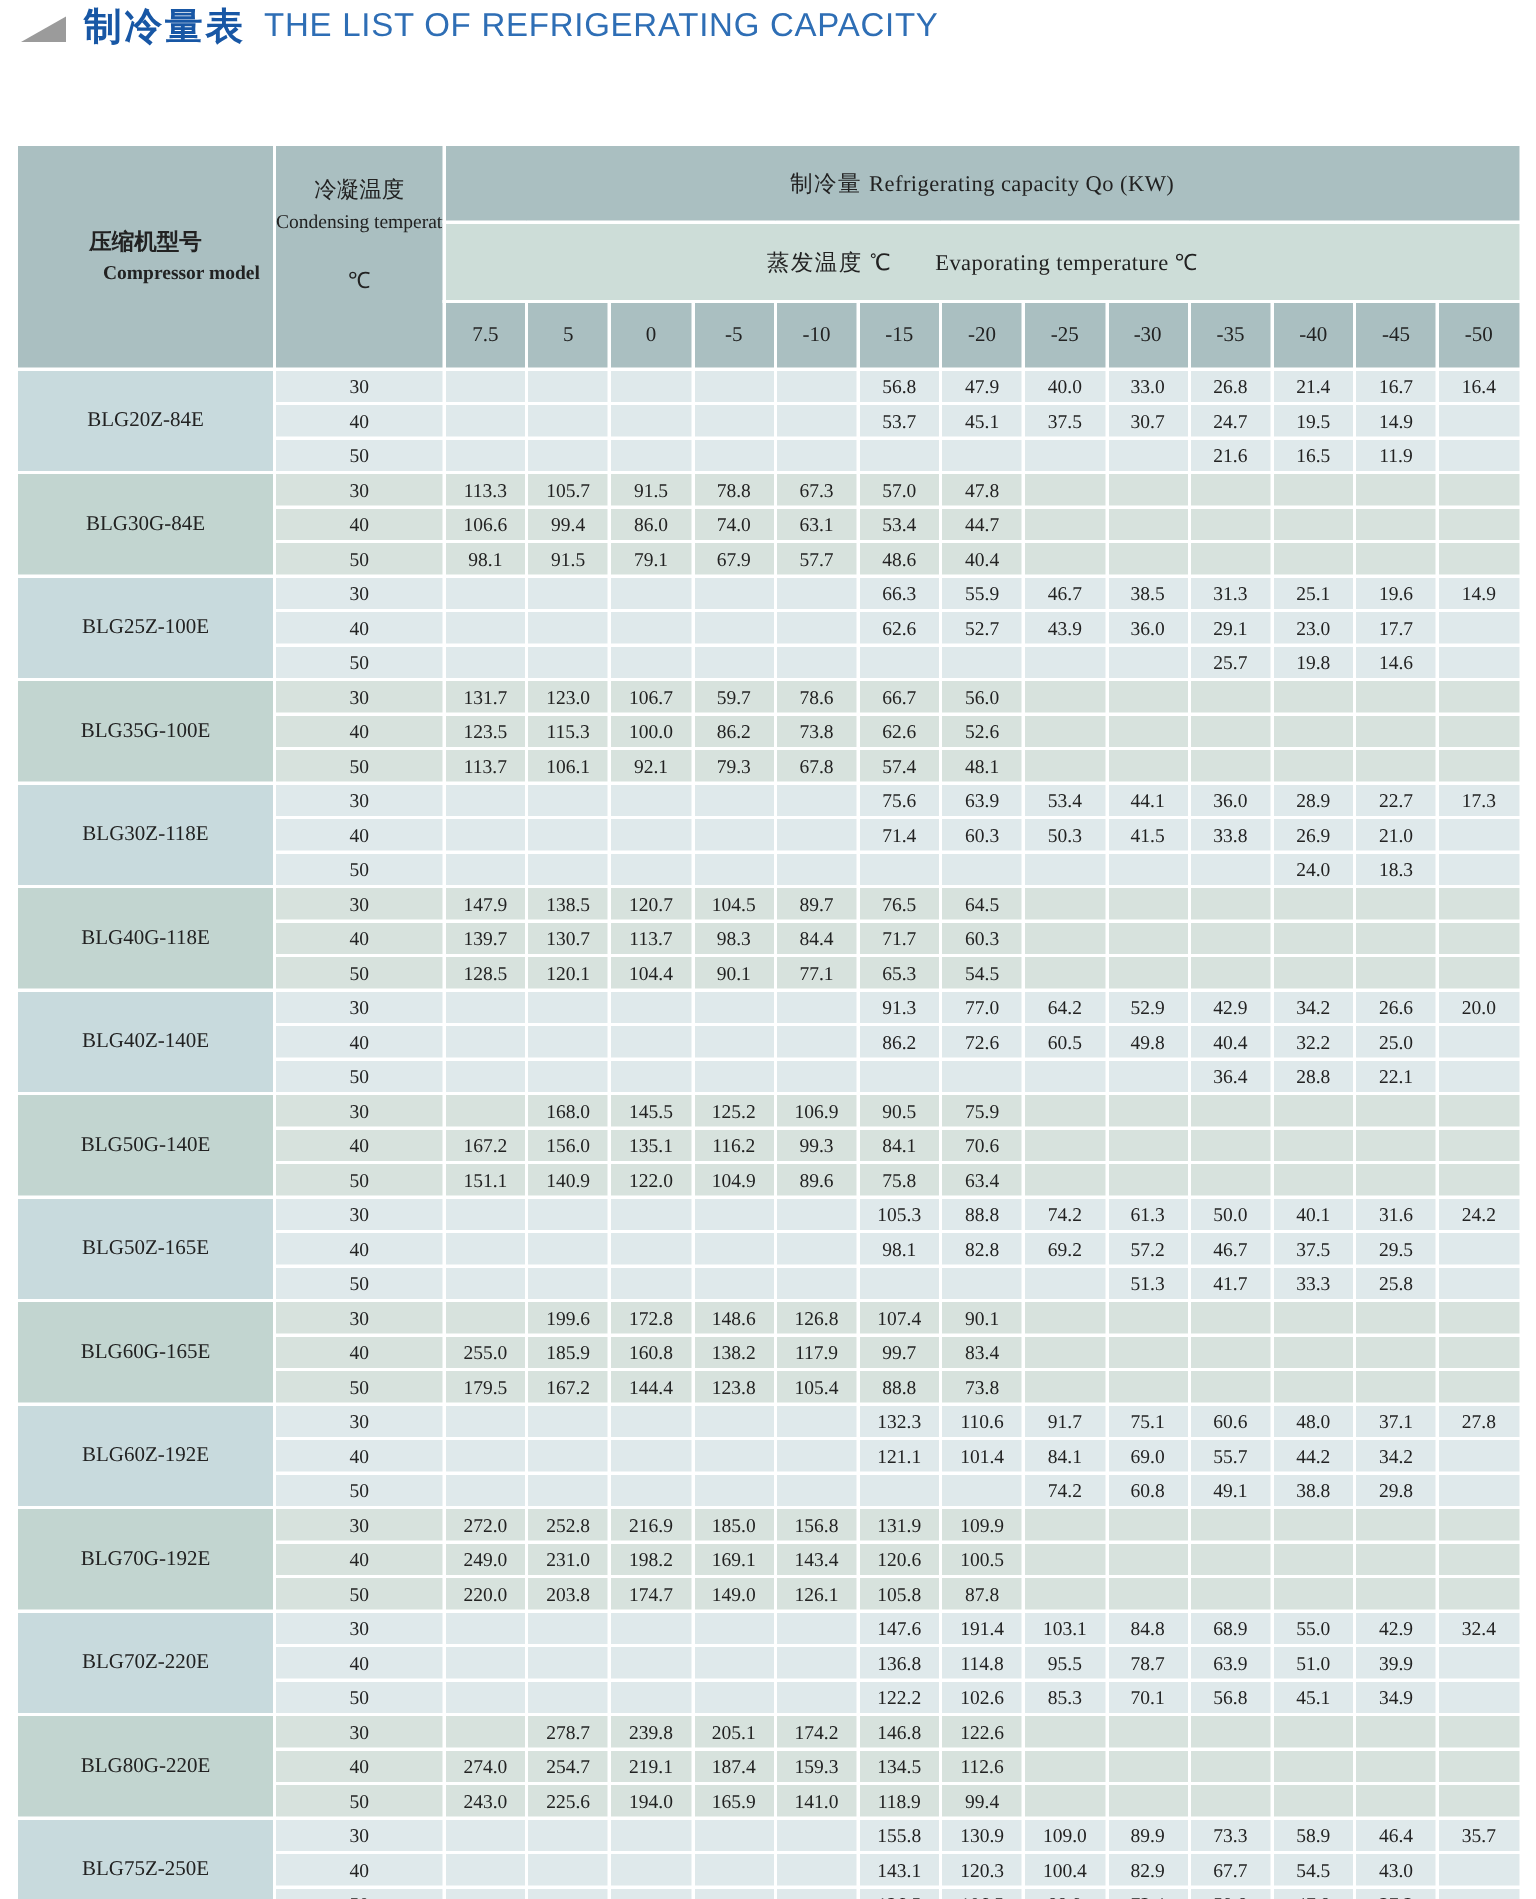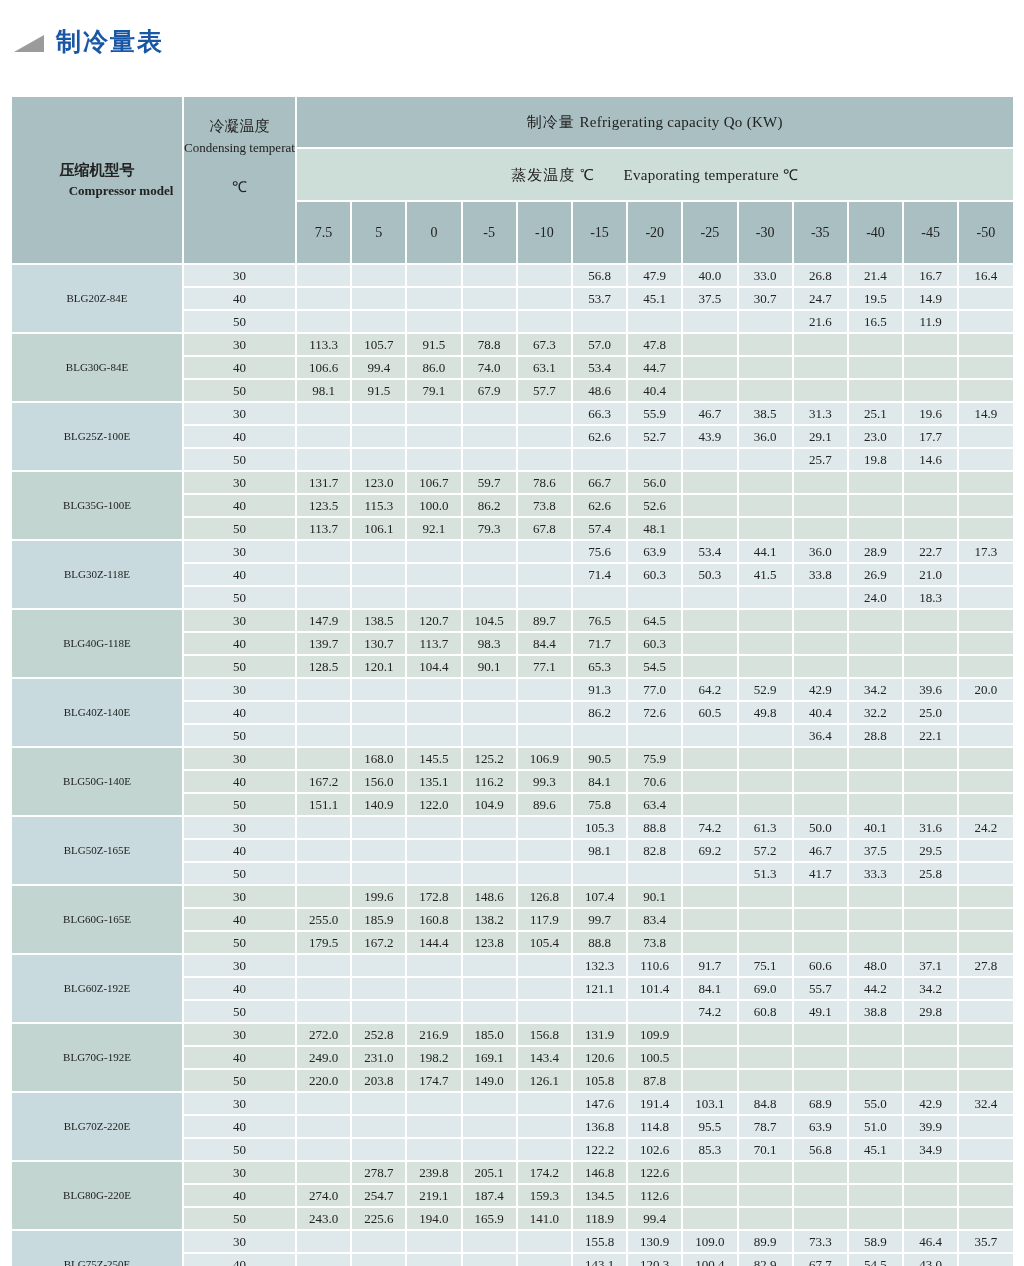--- a/index.html
+++ b/index.html
@@ -14,21 +14,21 @@
     --title-en:#2e6eb5;
     --tri:#9b9b9b;
   }
   *{margin:0;padding:0;box-sizing:border-box;}
   html,body{background:#ffffff;}
   body{
     width:1024px;height:1266px;position:relative;overflow:hidden;
     font-family:"Liberation Serif", serif;color:var(--ink);
   }
   .title-bar{
-    position:absolute;left:14px;top:24px;height:34px;
+    position:absolute;left:14px;top:0;height:34px;
     display:flex;align-items:center;gap:12px;
   }
   .tri{
     width:0;height:0;
     border-left:30px solid transparent;
     border-bottom:17px solid var(--tri);
     margin-top:4px;
   }
   .title-zh{
     font-family:"Liberation Sans", sans-serif;
@@ -47,46 +47,47 @@
   col.c-model{width:172px;}
   col.c-cond{width:113px;}
   col.c-num{width:55.2px;}
   th,td{
     border:2px solid #ffffff;
     text-align:center;vertical-align:middle;
     font-weight:normal;overflow:hidden;white-space:nowrap;
   }
   tr.h1{height:52px;}
   tr.h2{height:53px;}
-  tr.h3{height:63px;}
+  tr.h3{height:45px;}
   .hd{background:var(--header-dark);text-align:center;}
   .hl{background:var(--header-light);}
   .model-hd{font-size:15px;font-weight:bold;}
   .model-hd .en{font-size:13px;margin-top:3px;margin-left:48px;}
   .cond-hd{font-size:15px;vertical-align:top;padding-top:20px;}
   .cond-hd .en{font-size:13px;margin-top:4px;line-height:1.25;}
   .cond-hd .unit{font-size:15px;margin-top:20px;}
   .cap-hd{font-size:15px;letter-spacing:1px;}
   .cap-hd .lat{letter-spacing:0.3px;}
   .evap-hd{font-size:15px;letter-spacing:1px;}
   .evap-hd .lat{letter-spacing:0.3px;margin-left:24px;}
   .num-hd{font-size:14px;}
   tbody td{height:21px;font-size:13px;line-height:21px;}
-  tbody td.model{font-size:11px;}
+  tbody td.model{font-size:14px;}
   tr.z td.model{background:var(--z-model);}
   tr.z td.val, tr.z td.cond{background:var(--z-row);}
   tr.g td.model{background:var(--g-model);}
   tr.g td.val, tr.g td.cond{background:var(--g-row);}
 </style>
 </head>
 <body>
 
 <div class="title-bar">
   <div class="tri"></div>
   <div class="title-zh">制冷量表</div>
+  <div class="title-en">THE LIST OF REFRIGERATING CAPACITY</div>
 </div>
 
 <div class="table-wrap">
   <table>
     <colgroup id="colgroup">
       <col class="c-model">
         <col class="c-cond">
     <col class="c-num">
         <col class="c-num">
         <col class="c-num">
@@ -441,21 +442,21 @@
           <td class="val"></td>
           <td class="val"></td>
           <td class="val"></td>
           <td class="val"></td>
           <td class="val">91.3</td>
           <td class="val">77.0</td>
           <td class="val">64.2</td>
           <td class="val">52.9</td>
           <td class="val">42.9</td>
           <td class="val">34.2</td>
-          <td class="val">39.6</td>
+          <td class="val">26.6</td>
           <td class="val">20.0</td>
         </tr>
         <tr class="z">
           <td class="cond">40</td>
           <td class="val"></td>
           <td class="val"></td>
           <td class="val"></td>
           <td class="val"></td>
           <td class="val"></td>
           <td class="val">86.2</td>

